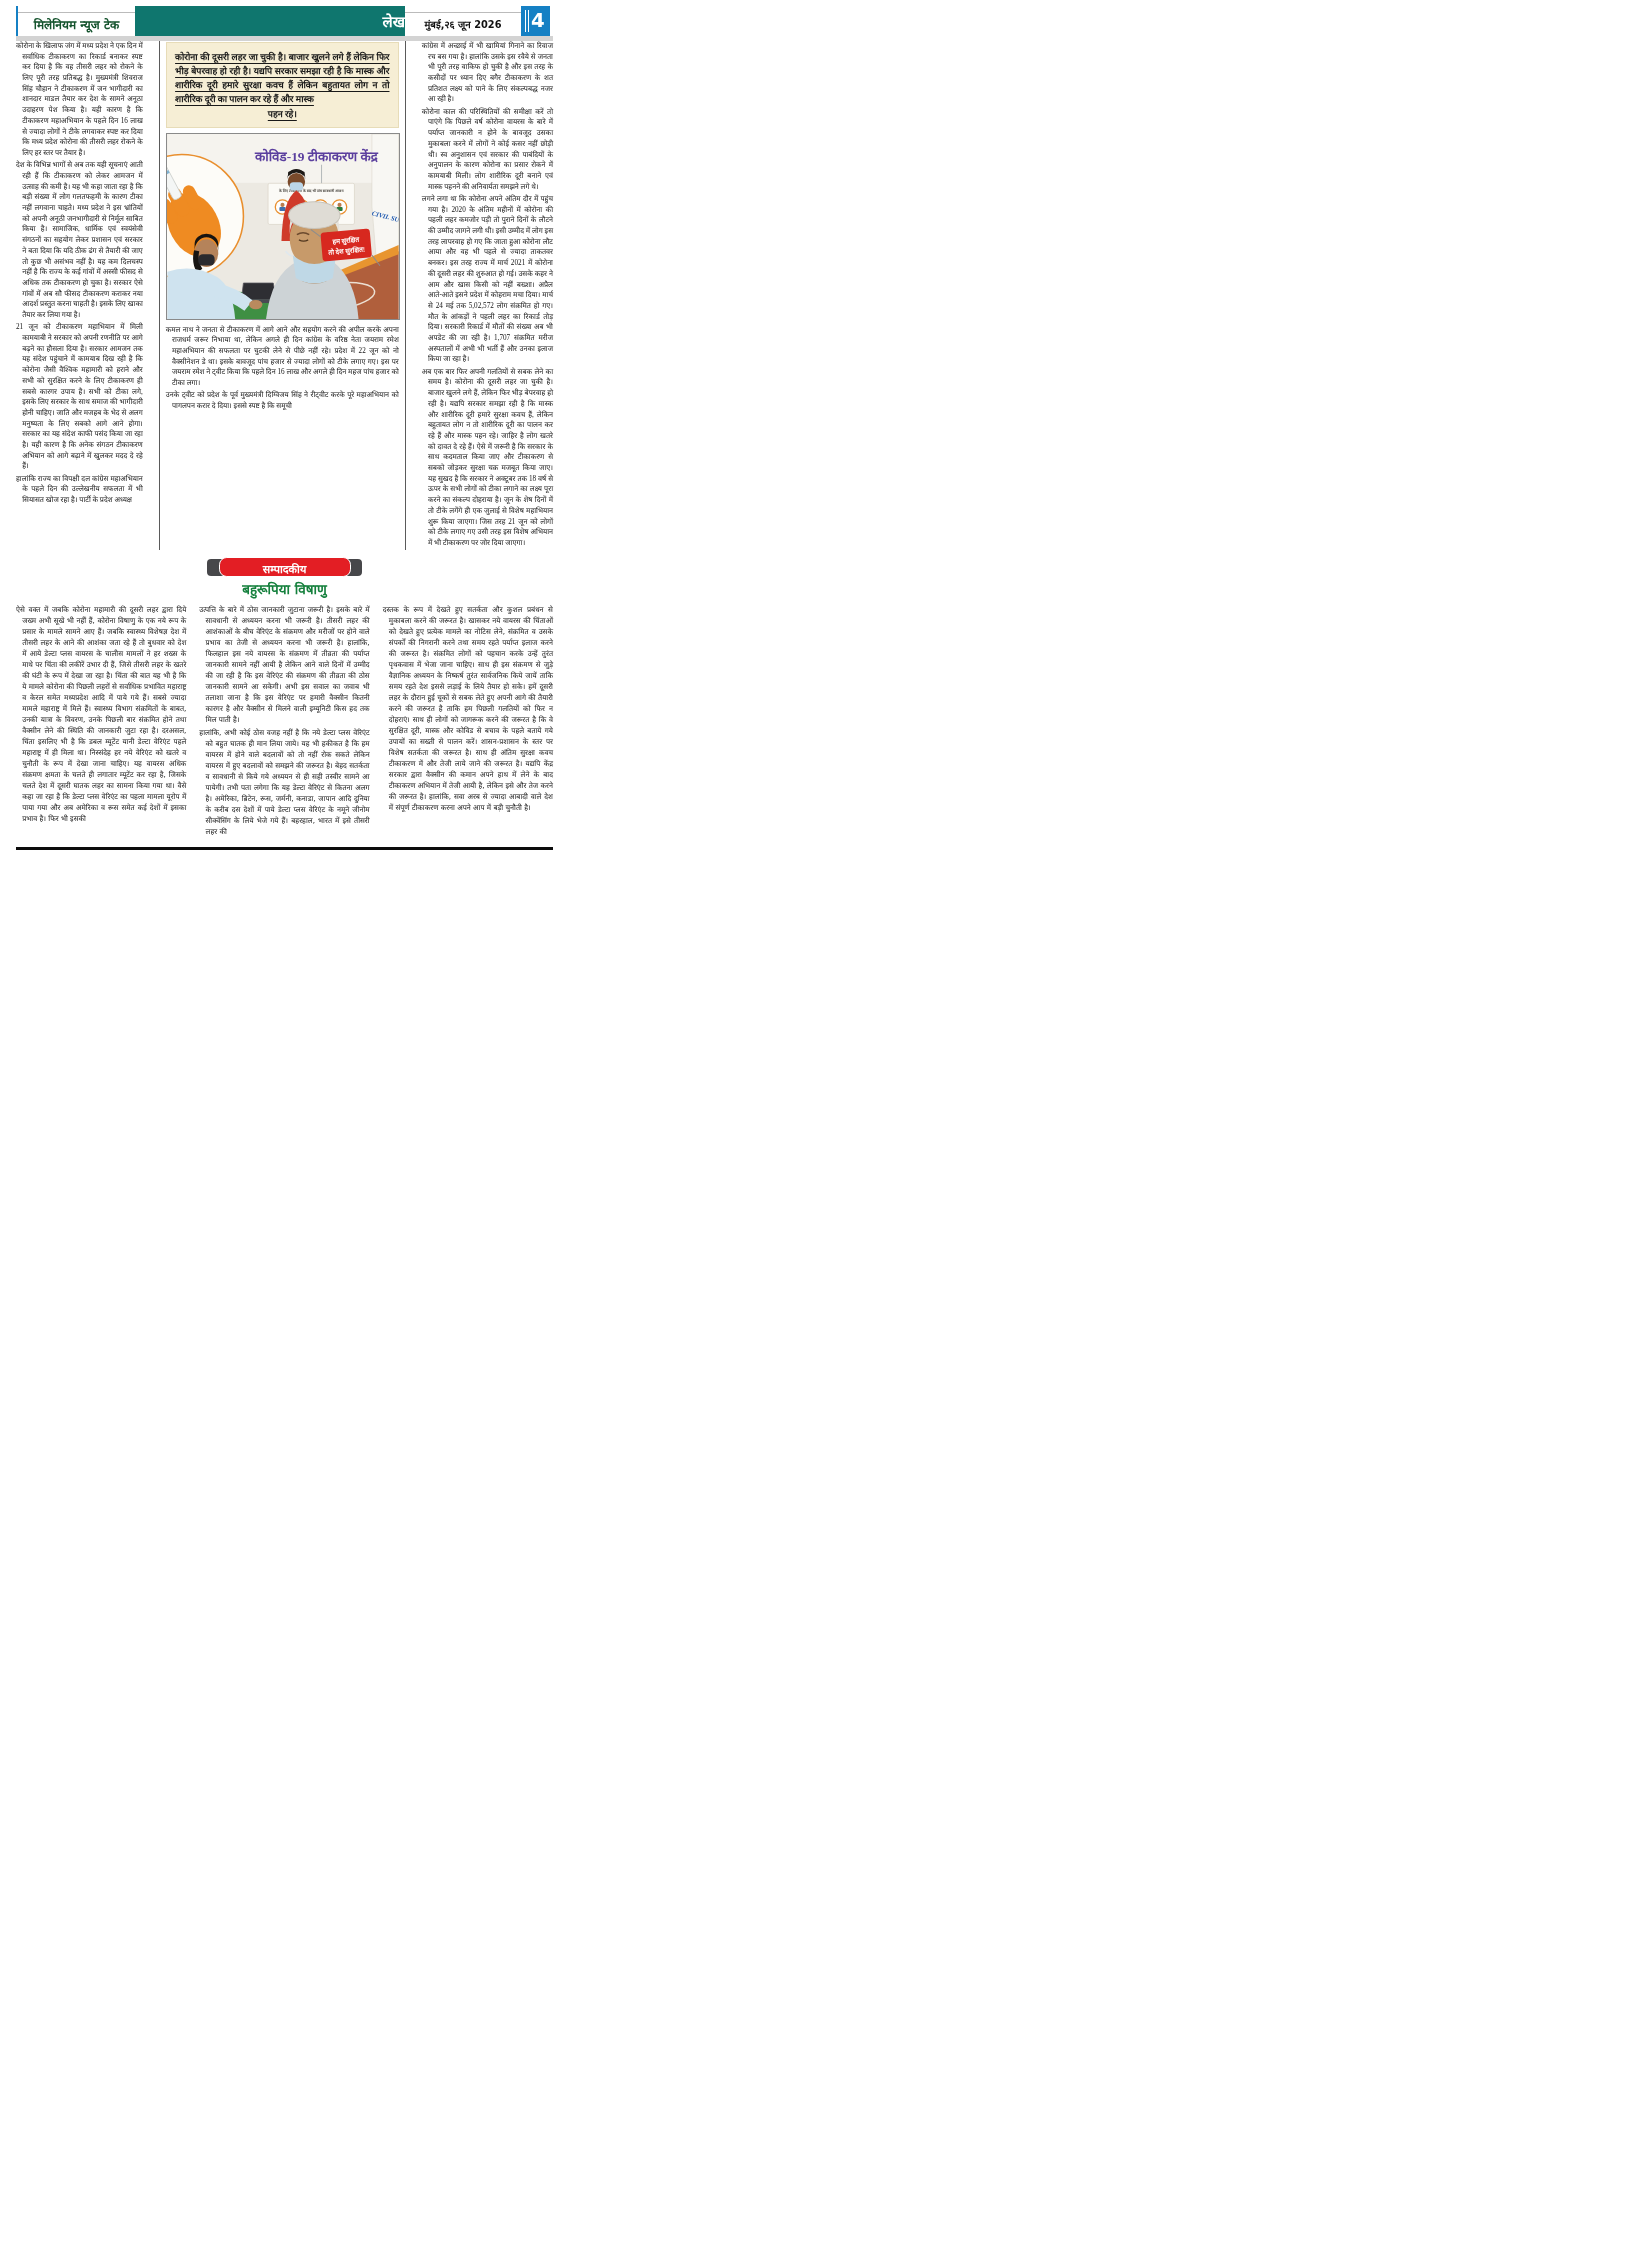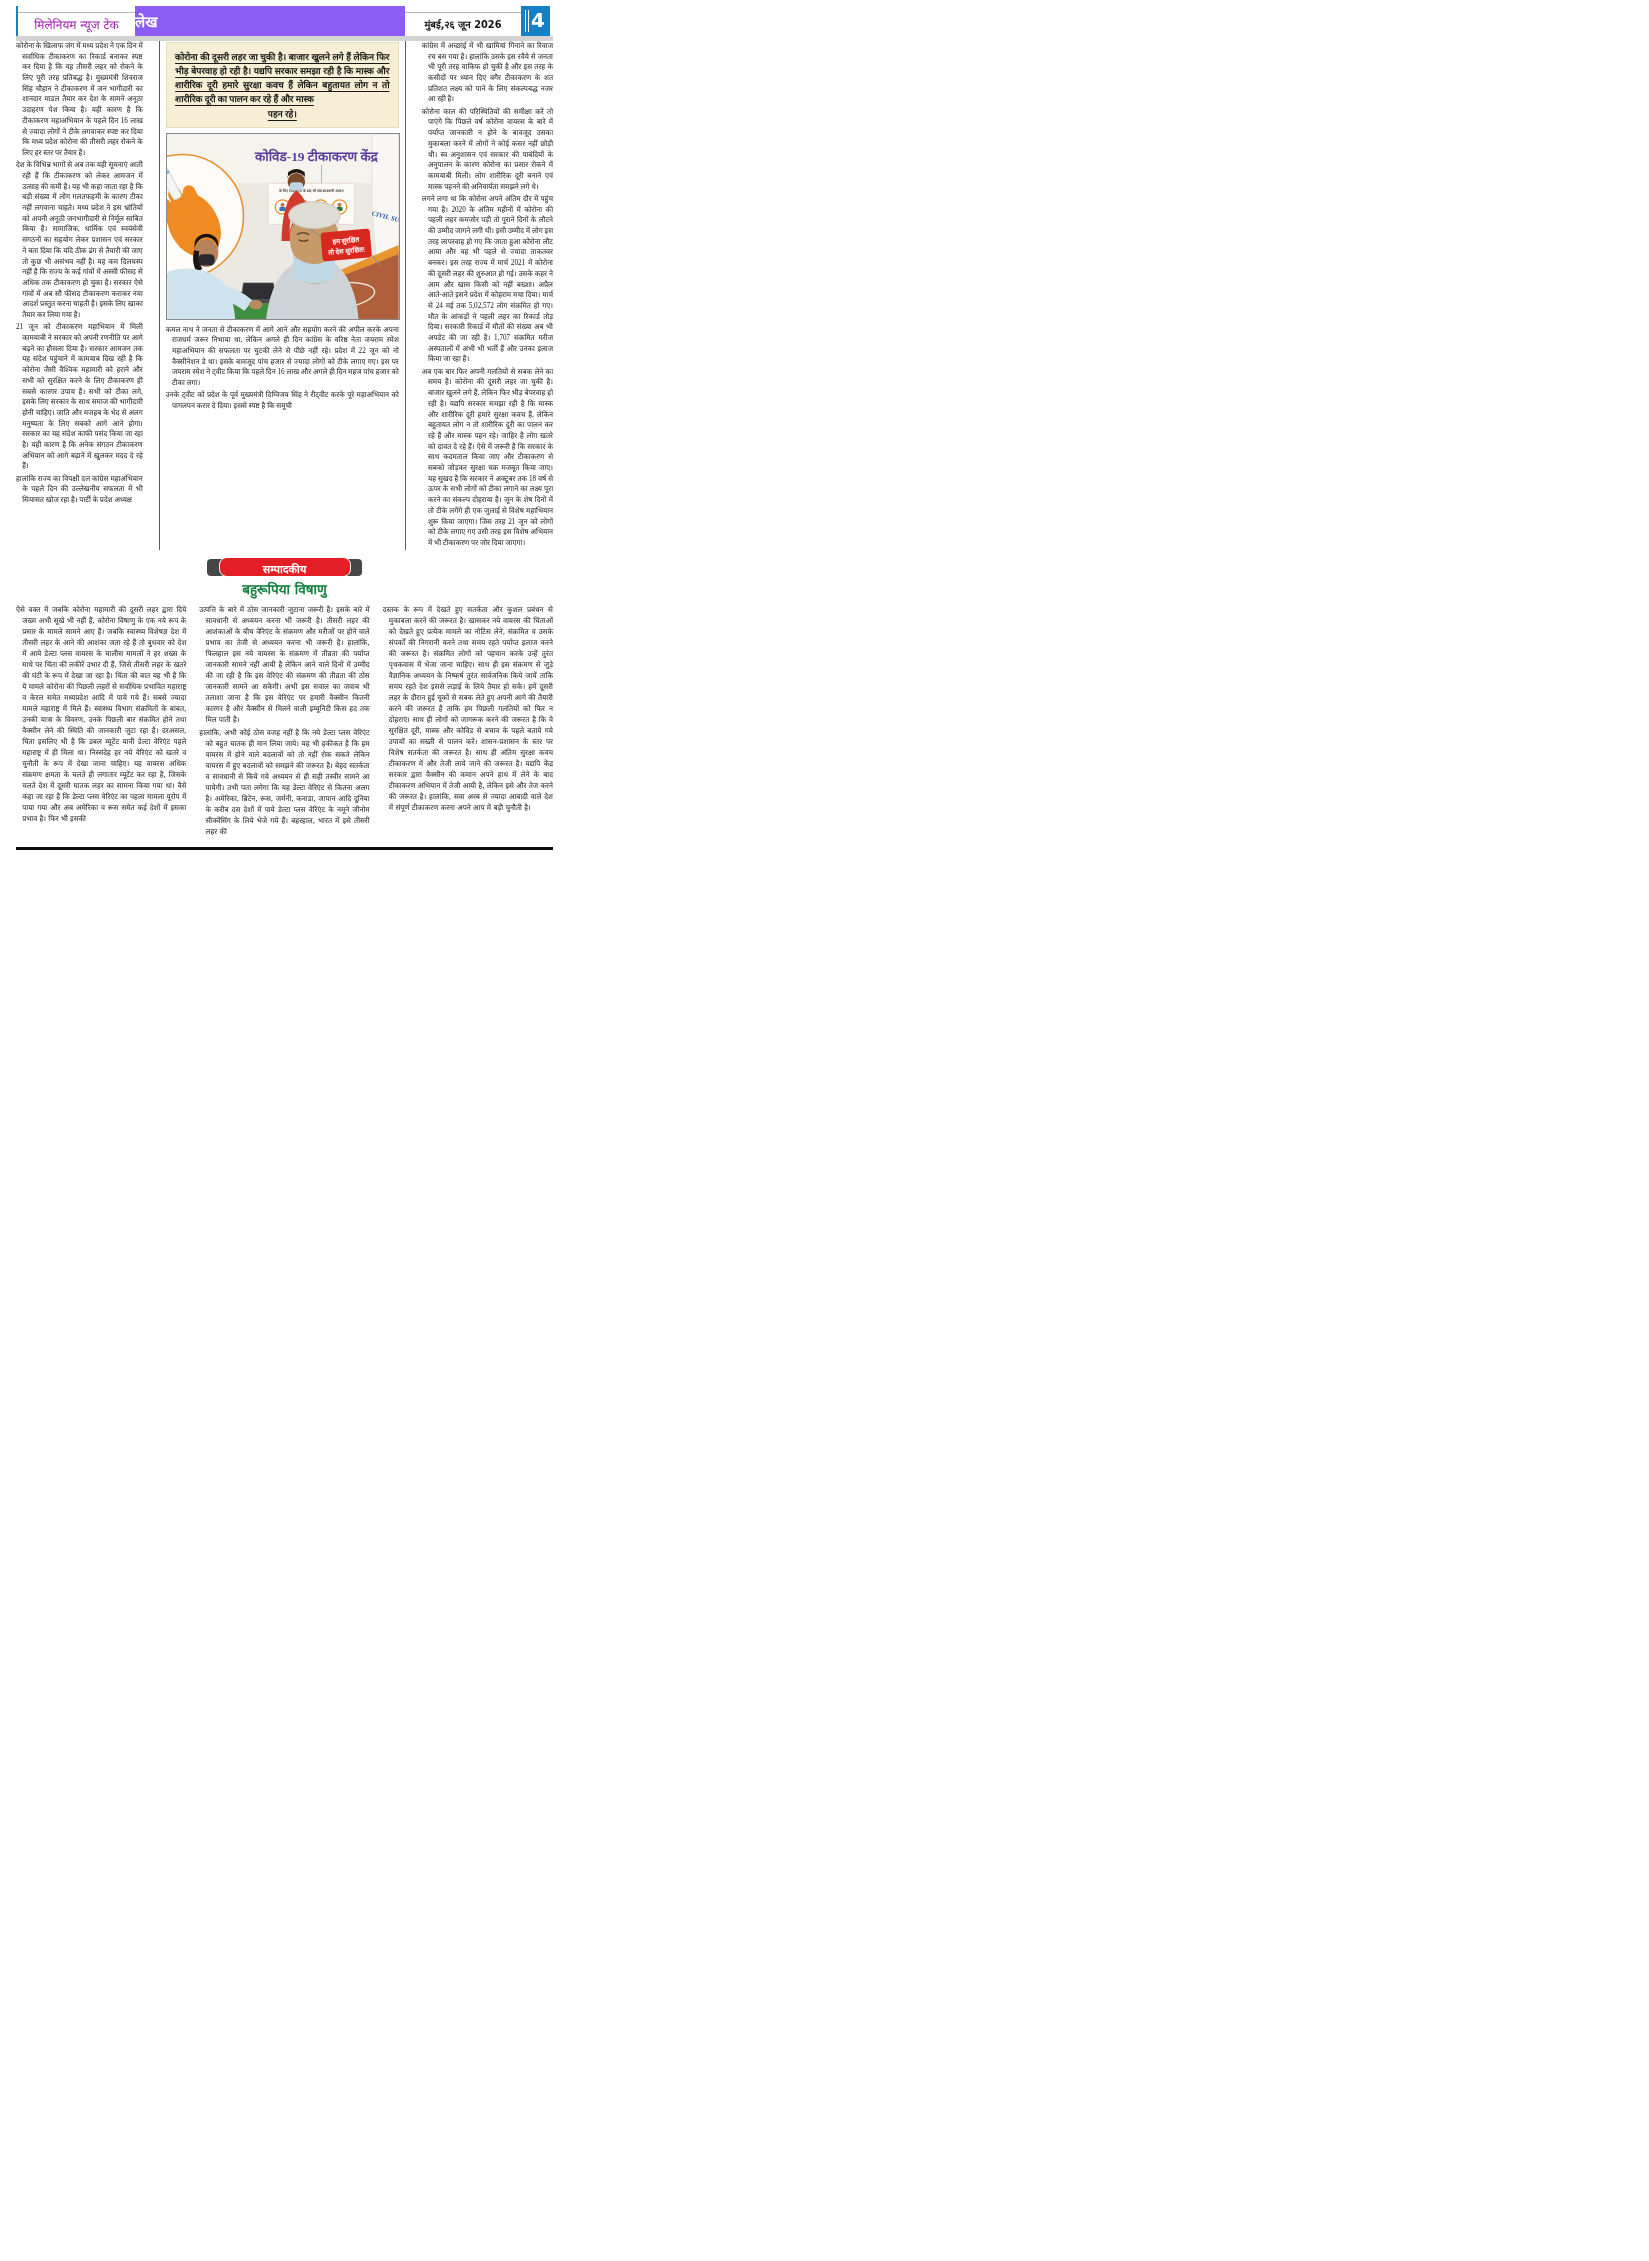--- a/index.html
+++ b/index.html
@@ -8,22 +8,22 @@
     font-family:"DejaVu Sans","Liberation Sans",sans-serif;
     color:#141414;
     -webkit-font-smoothing:antialiased;
   }
   .page{width:537px;padding:6.2px 16px 21px 16px;position:relative;}
 
   
   .header{display:flex;align-items:stretch;height:30px;border-left:2.6px solid #1580c4;}
   .masthead-box{width:117px;display:flex;align-items:center;justify-content:center;
     border-top:0.5px solid #bbb;margin-top:6.2px;background:#fff;}
-  .masthead{color:#a21caf;font-weight:normal;font-size:12px;letter-spacing:0;white-space:nowrap;}
-  .section-band{width:270px;background:#8b5cf6;display:flex;align-items:center;justify-content:flex-start;}
+  .masthead{color:#14532d;font-weight:bold;font-size:12px;letter-spacing:0;white-space:nowrap;}
+  .section-band{width:270px;background:#0f766e;display:flex;align-items:center;justify-content:flex-end;}
   .section-band span{color:#fff;font-weight:bold;font-size:15px;}
   .date-box{width:116px;display:flex;align-items:center;justify-content:center;
     border-top:0.5px solid #bbb;margin-top:6.2px;background:#fff;}
   .dateline{font-weight:bold;font-size:9.8px;color:#111;white-space:nowrap;}
   .pagenum-box{width:28.5px;background:#1580c4;display:flex;align-items:center;justify-content:center;position:relative;}
   .pagenum-box:before{content:"";position:absolute;left:4.1px;top:4.1px;bottom:4.1px;width:1px;background:#fff;}
   .pagenum-box:after{content:"";position:absolute;left:6.7px;top:4.1px;bottom:4.1px;width:1px;background:#fff;}
   .pagenum{color:#fff;font-weight:bold;font-size:19.7px;line-height:1;padding-left:5.2px;}
   .gray-strip{height:4.7px;background:#d3d3d3;margin-top:0;}
 

